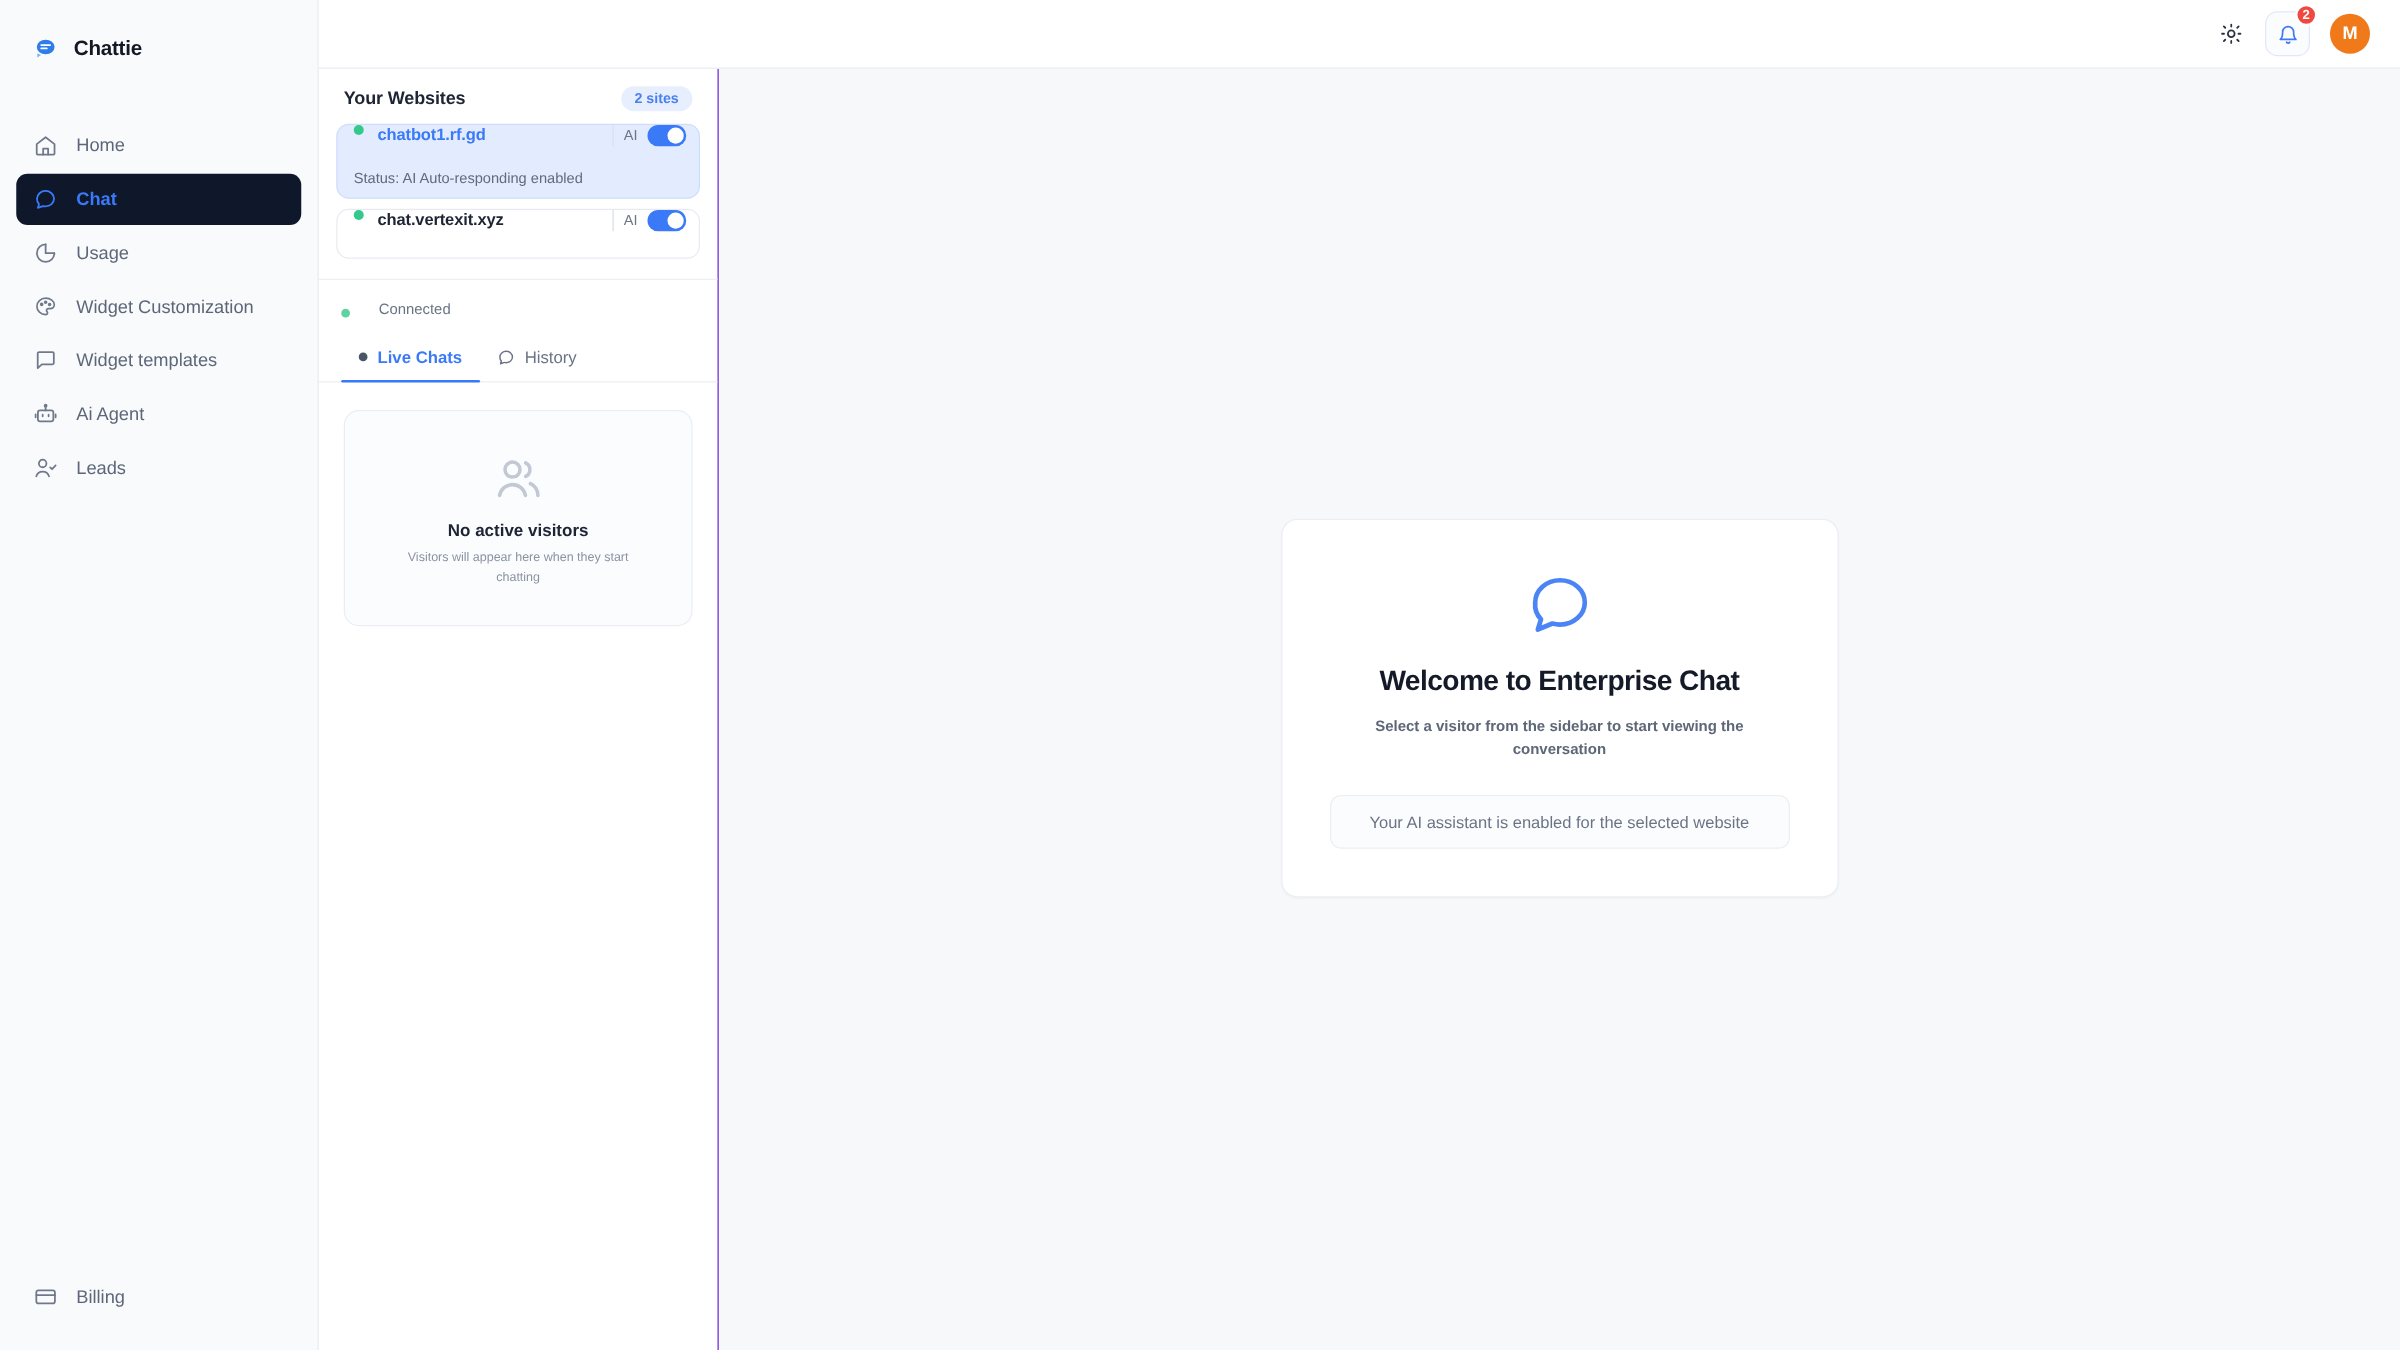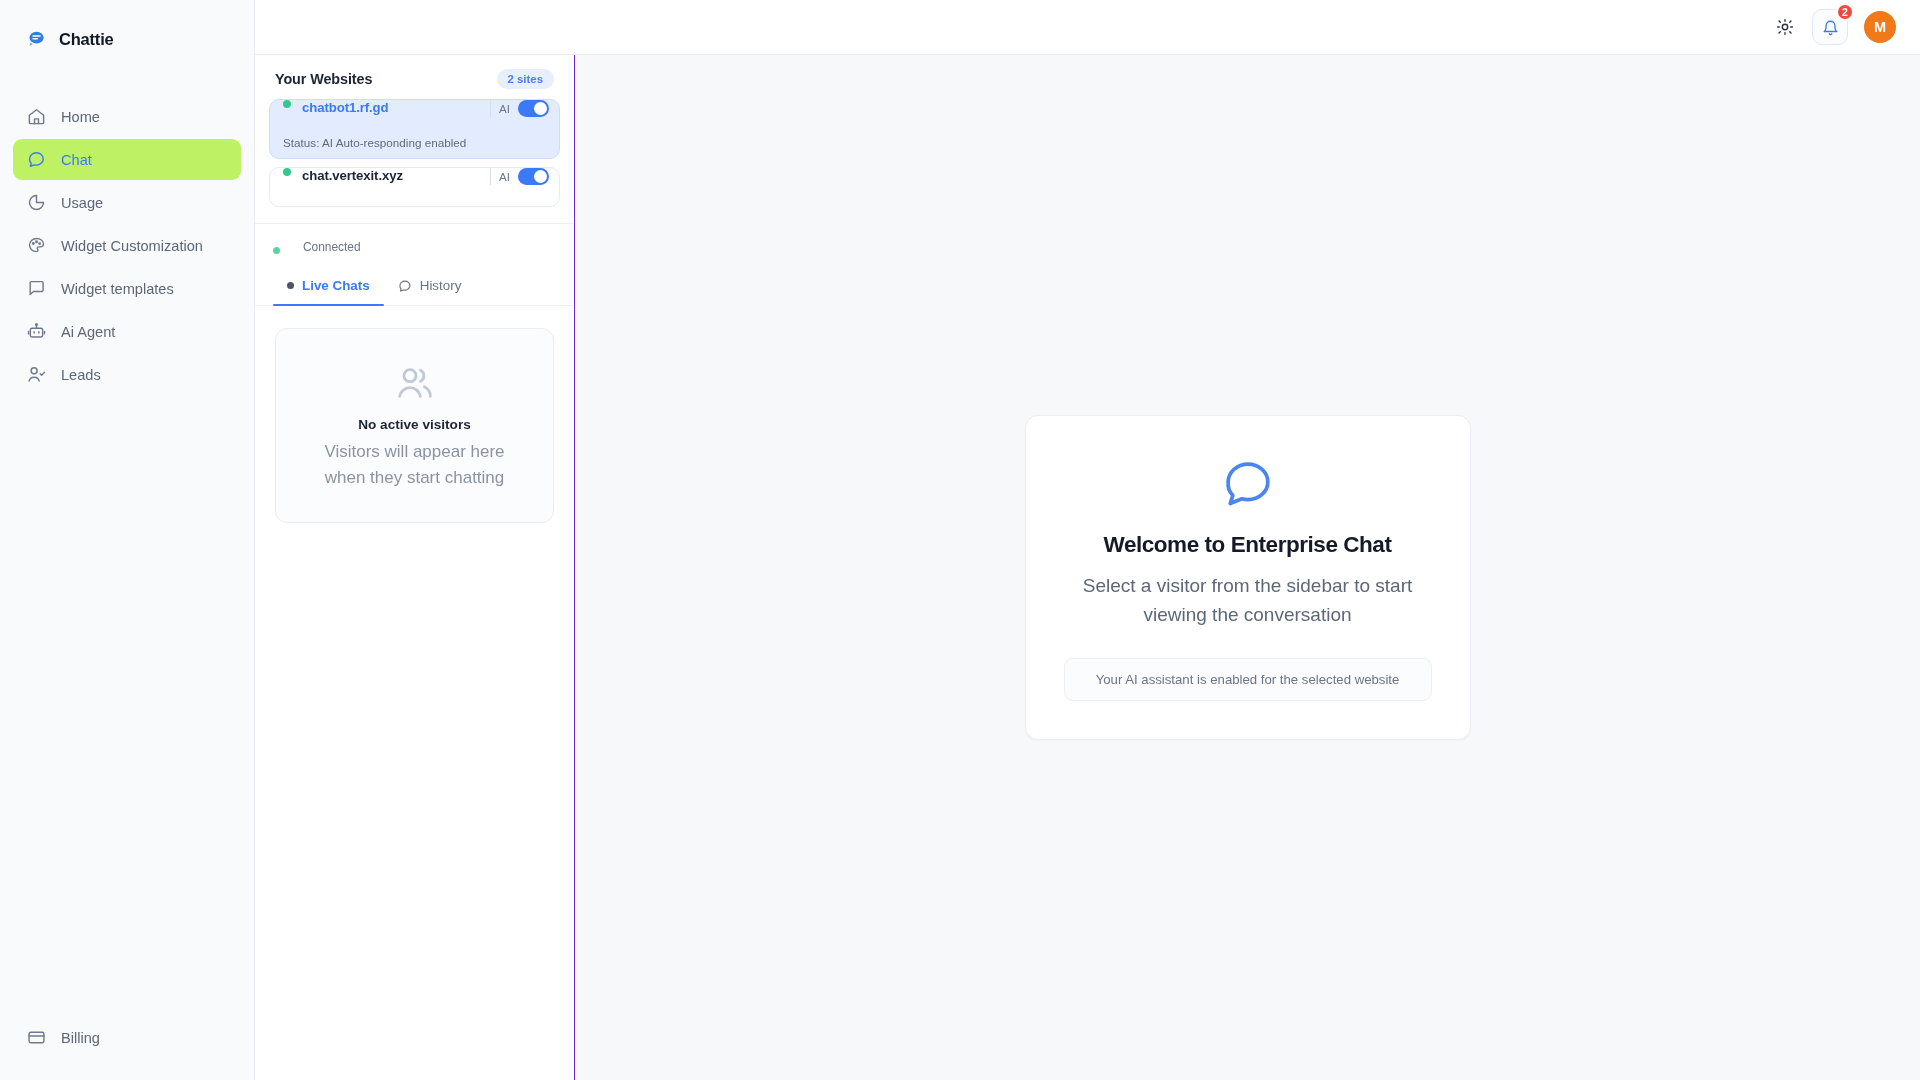--- a/index.html
+++ b/index.html
@@ -30,21 +30,21 @@
     font-size: 16.5px; font-weight: 700; color: #141824; letter-spacing: -0.2px;
   }
   .nav { margin-top: 40px; padding: 0 13px; display: flex; flex-direction: column; gap: 2px; }
   .nav-item {
     display: flex; align-items: center; gap: 15px;
     height: 41px; padding: 0 14px; border-radius: 9px;
     color: #5d6779; font-size: 14.6px; cursor: pointer;
     text-decoration: none;
   }
   .nav-item .ico { width: 19px; height: 19px; flex: 0 0 19px; display: block; color: #70798c; }
-  .nav-item.active { background: #bef264; color: #3b7af7; font-weight: 400; }
+  .nav-item.active { background: #0f172a; color: #3b7af7; font-weight: 700; }
   .nav-item.active .ico { color: #3b7af7; }
   .nav-bottom {
     margin-top: auto; padding: 0 13px 22px; display: flex; flex-direction: column; gap: 2px;
   }
 
   
   .listpanel {
     width: 320px; flex: 0 0 320px; height: 1080px;
     background: #ffffff;
     border-right: 1px solid #6d28d9;
@@ -119,21 +119,21 @@
   }
   .tab .ico { width: 14px; height: 14px; color: #6b7486; display: block; }
 
   .empty-wrap { padding: 22px 20px 0 20px; }
   .empty-card {
     border: 1px solid #eaeef3; border-radius: 12px; background: #fbfcfd;
     padding: 34px 20px 30px; text-align: center;
   }
   .empty-ico { width: 40px; height: 40px; color: #c2c9d4; margin: 0 auto 14px; display: block; }
   .empty-title { font-size: 13.6px; font-weight: 700; color: #1d2434; margin-bottom: 7px; }
-  .empty-sub { font-size: 17px; color: #8a93a3; line-height: 1.55; max-width: 200px; margin: 0 auto; text-align: center; }
+  .empty-sub { font-size: 10px; color: #8a93a3; line-height: 1.55; max-width: 200px; margin: 0 auto; text-align: center; }
 
   
   .header {
     position: absolute; left: 255px; top: 0; right: 0; height: 55px;
     background: #fff; border-bottom: 1px solid #e8ecf1;
     display: flex; align-items: center; justify-content: flex-end;
     padding-right: 24px; gap: 16px; z-index: 9;
   }
   .hdr-btn {
     width: 22px; height: 22px; display: flex; align-items: center; justify-content: center;
@@ -168,21 +168,21 @@
     width: 446px; margin-top: 360px;
     background: #fff; border: 1px solid #ebeef3; border-radius: 13px;
     padding: 40px 38px 38px; text-align: center;
     box-shadow: 0 1px 2px rgba(20,30,60,0.03);
   }
   .welcome-ico { width: 56px; height: 56px; color: #4b84f5; margin: 0 auto 20px; display: block; }
   .welcome-title {
     font-size: 22.5px; font-weight: 700; color: #141a28; letter-spacing: -0.45px; margin-bottom: 14px;
   }
   .welcome-sub {
-    font-size: 19px; color: #5e6777; line-height: 1.52; margin: 0 auto 28px; max-width: 358px;
+    font-size: 12px; color: #5e6777; line-height: 1.52; margin: 0 auto 28px; max-width: 358px; font-weight: bold;
   }
   .welcome-note {
     border: 1px solid #ecf0f4; background: #fbfcfd; border-radius: 9px;
     padding: 13px 14px; font-size: 13.2px; color: #6b7486;
   }
 </style>
 </head>
 <body>
 
 <div class="app">

